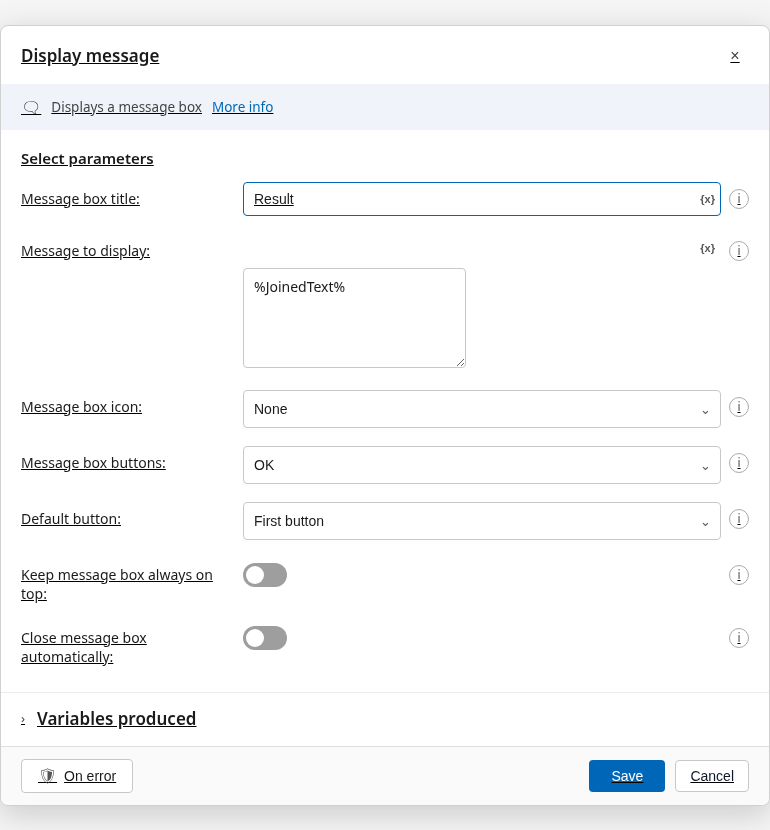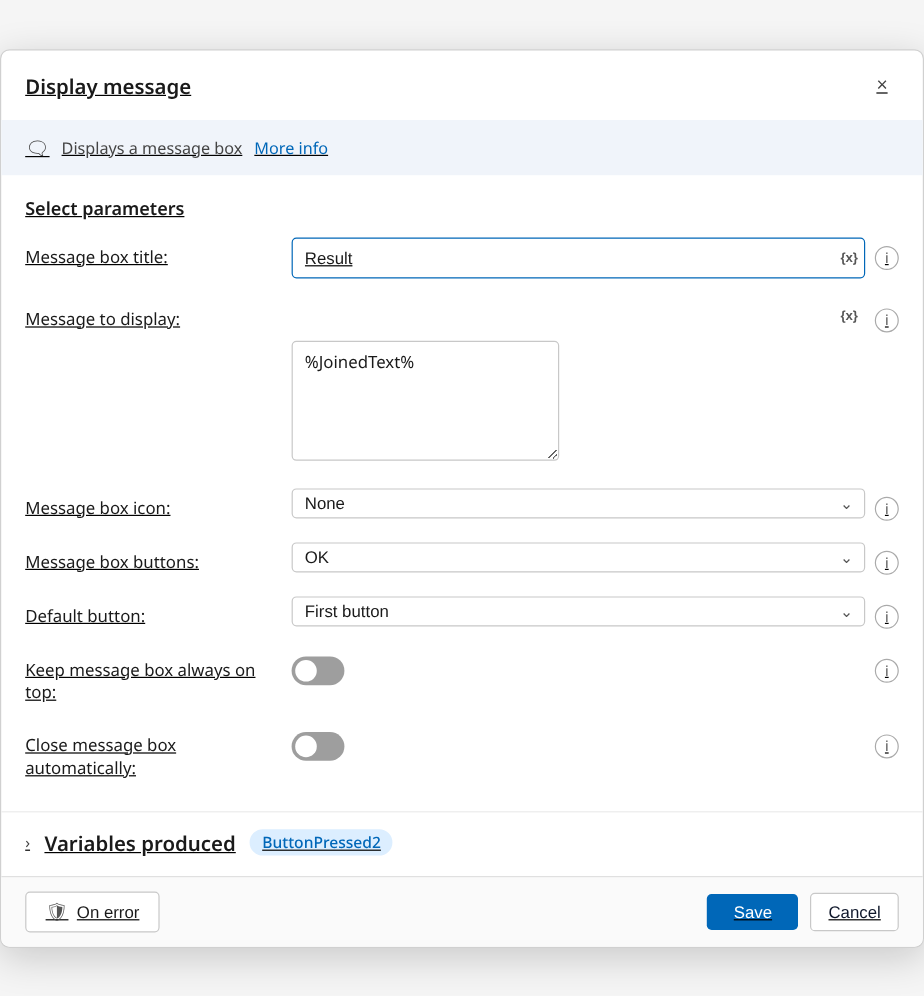--- a/index.html
+++ b/index.html
@@ -148,21 +148,21 @@
       flex: 1;
       position: relative;
     }
     .textarea-wrapper .var-btn {
       top: 8px;
       transform: none;
     }
     
     .select-input {
       flex: 1;
-      height: 25px;
+      height: 38px;
       border: 1.5px solid #c8c8c8;
       border-radius: 4px;
       padding: 0 36px 0 10px;
       font-size: 14px;
       color: #1a1a1a;
       appearance: none;
       background: #ffffff;
       cursor: pointer;
       outline: none;
     }
@@ -251,21 +251,21 @@
     
     .dialog-footer {
       display: flex;
       align-items: center;
       justify-content: space-between;
       padding: 12px 20px;
       border-top: 1px solid #e0e0e0;
       background: #fafafa;
     }
     .footer-left { display: flex; align-items: center; gap: 10px; }
-    .footer-right { display: flex; align-items: center; gap: 10px; }
+    .footer-right { display: flex; gap: 10px; }
     .btn-on-error {
       display: flex;
       align-items: center;
       gap: 7px;
       padding: 7px 16px;
       border: 1.5px solid #c8c8c8;
       border-radius: 4px;
       background: #ffffff;
       font-size: 14px;
       color: #1a1a1a;
@@ -400,21 +400,20 @@
         </button>
         <div class="info-icon" style="margin-left: auto;">i</div>
       </div>
     </div>
 
   </div>
 
   <div class="variables-row">
     <span class="variables-chevron">›</span>
     <span class="variables-label">Variables produced</span>
-    <span class="variable-badge">ButtonPressed2</span>
   </div>
 
   <div class="dialog-footer">
     <div class="footer-left">
       <button class="btn-on-error">
         <span class="shield-icon">🛡</span>
         <span>On error</span>
       </button>
     </div>
     <div class="footer-right">

